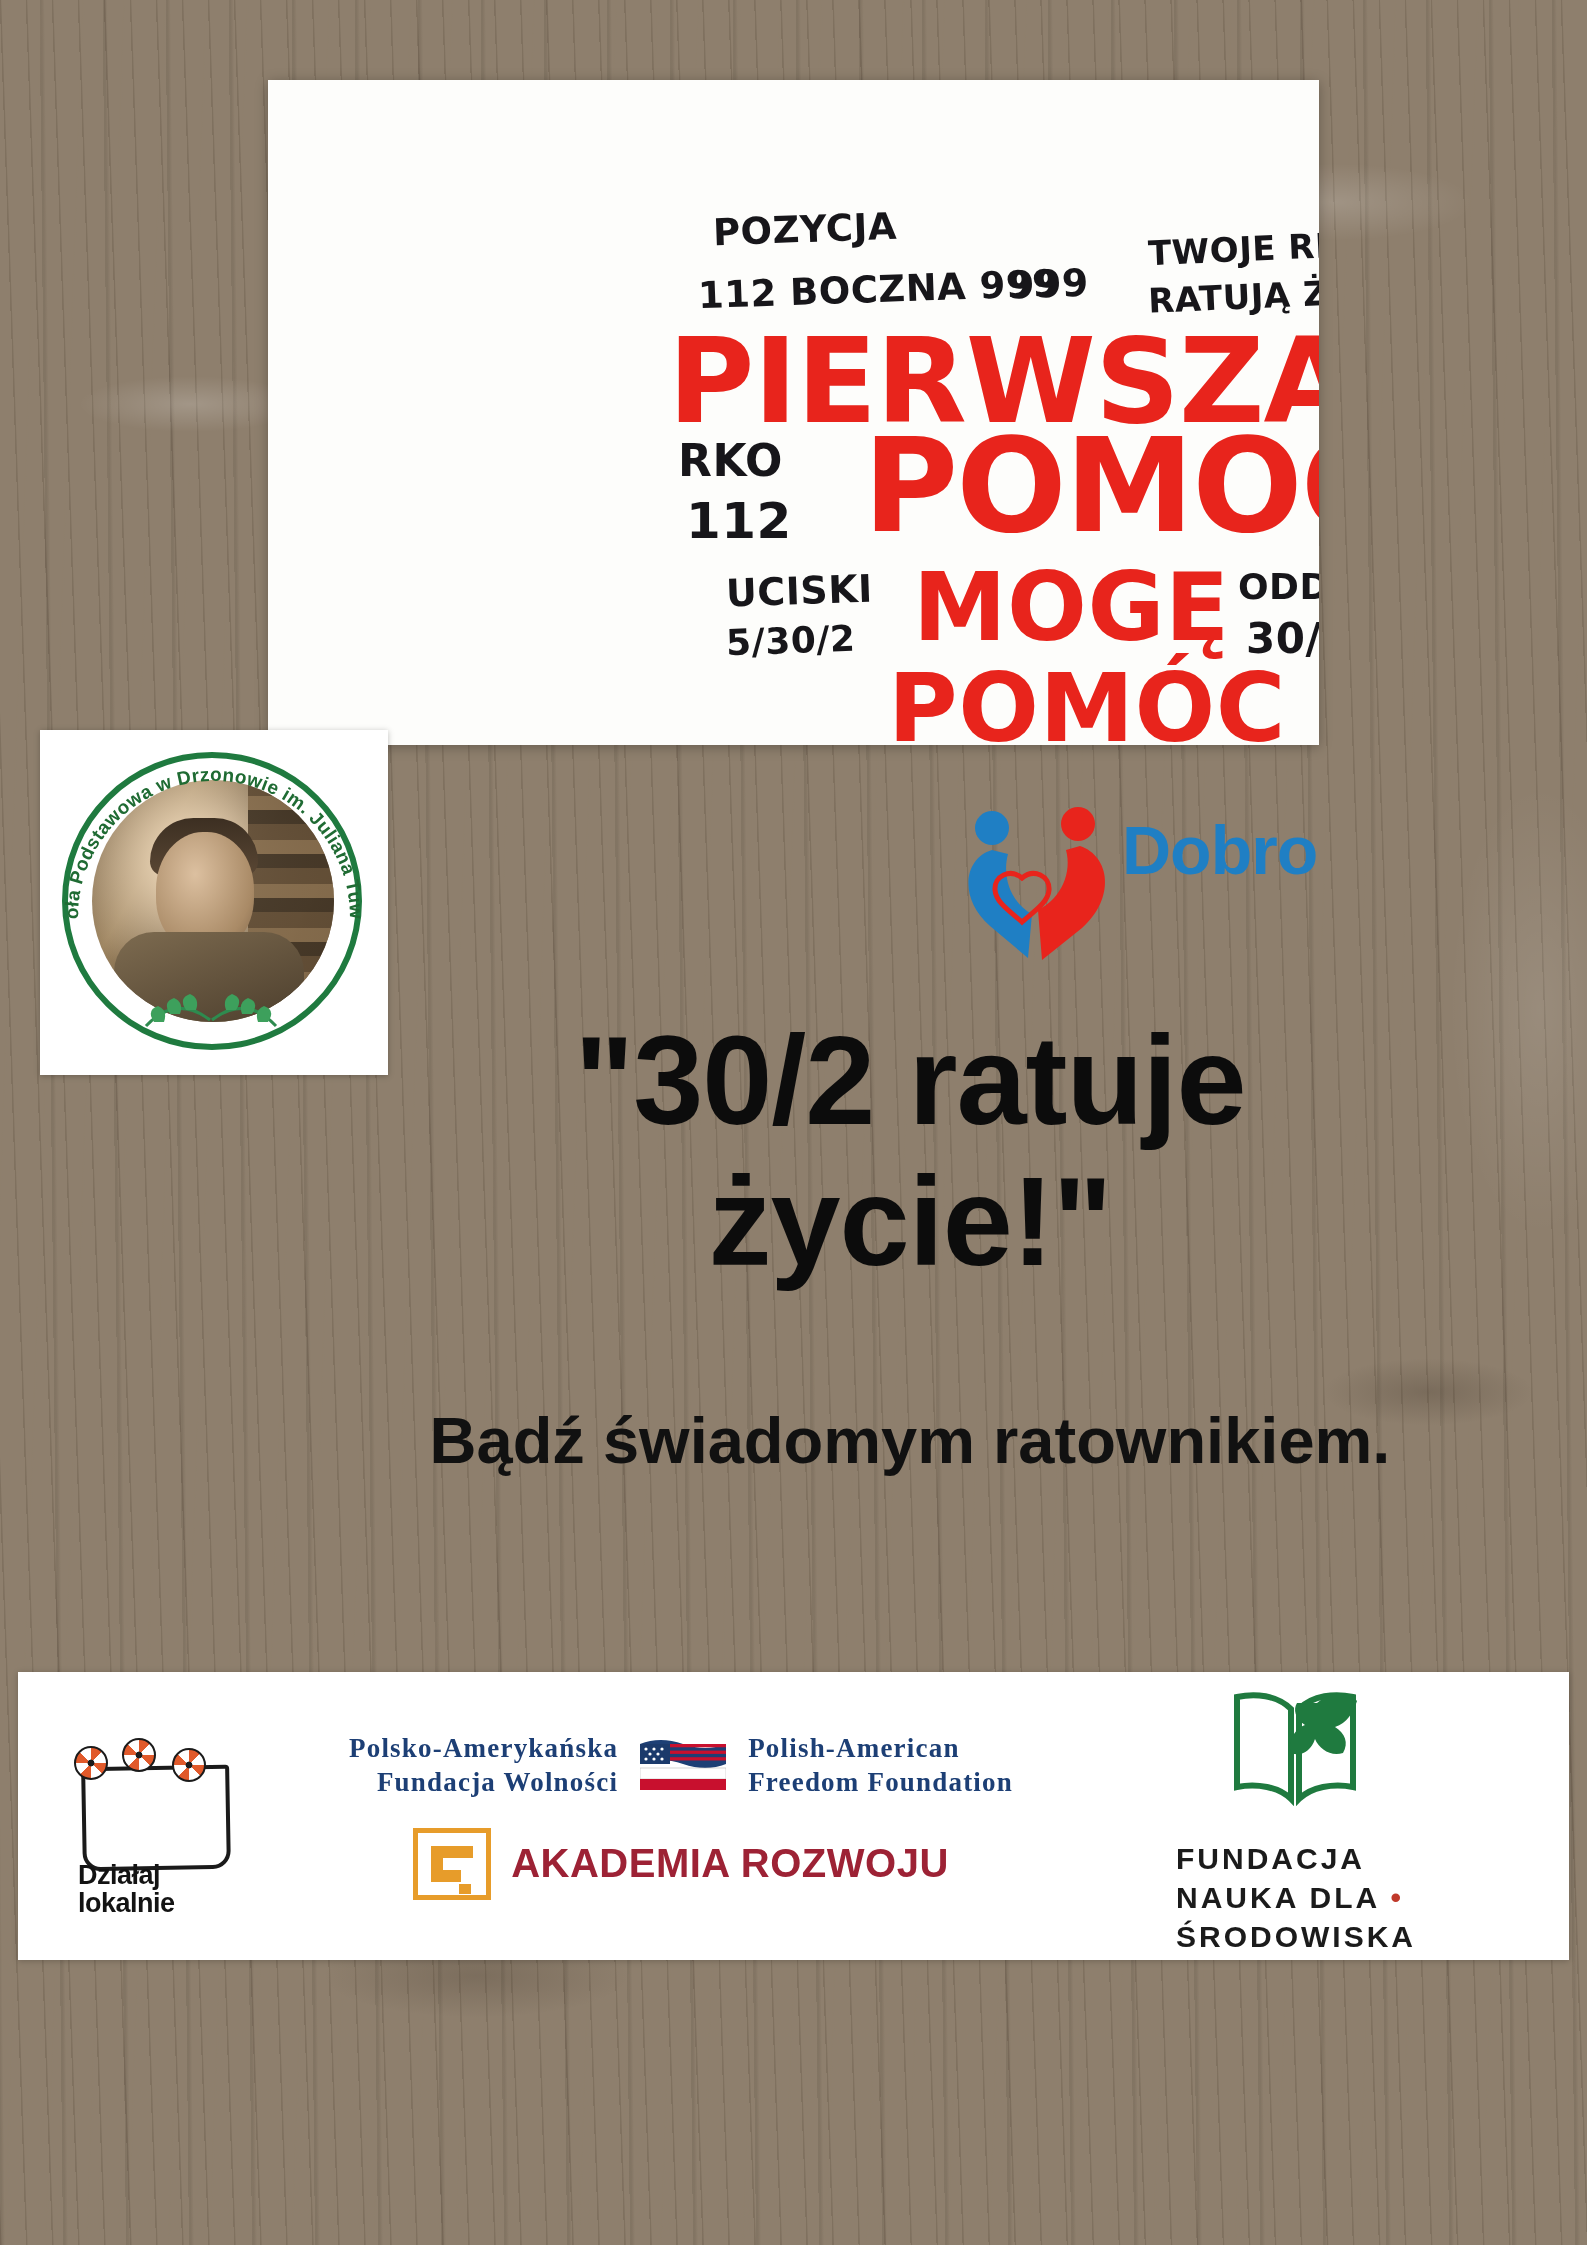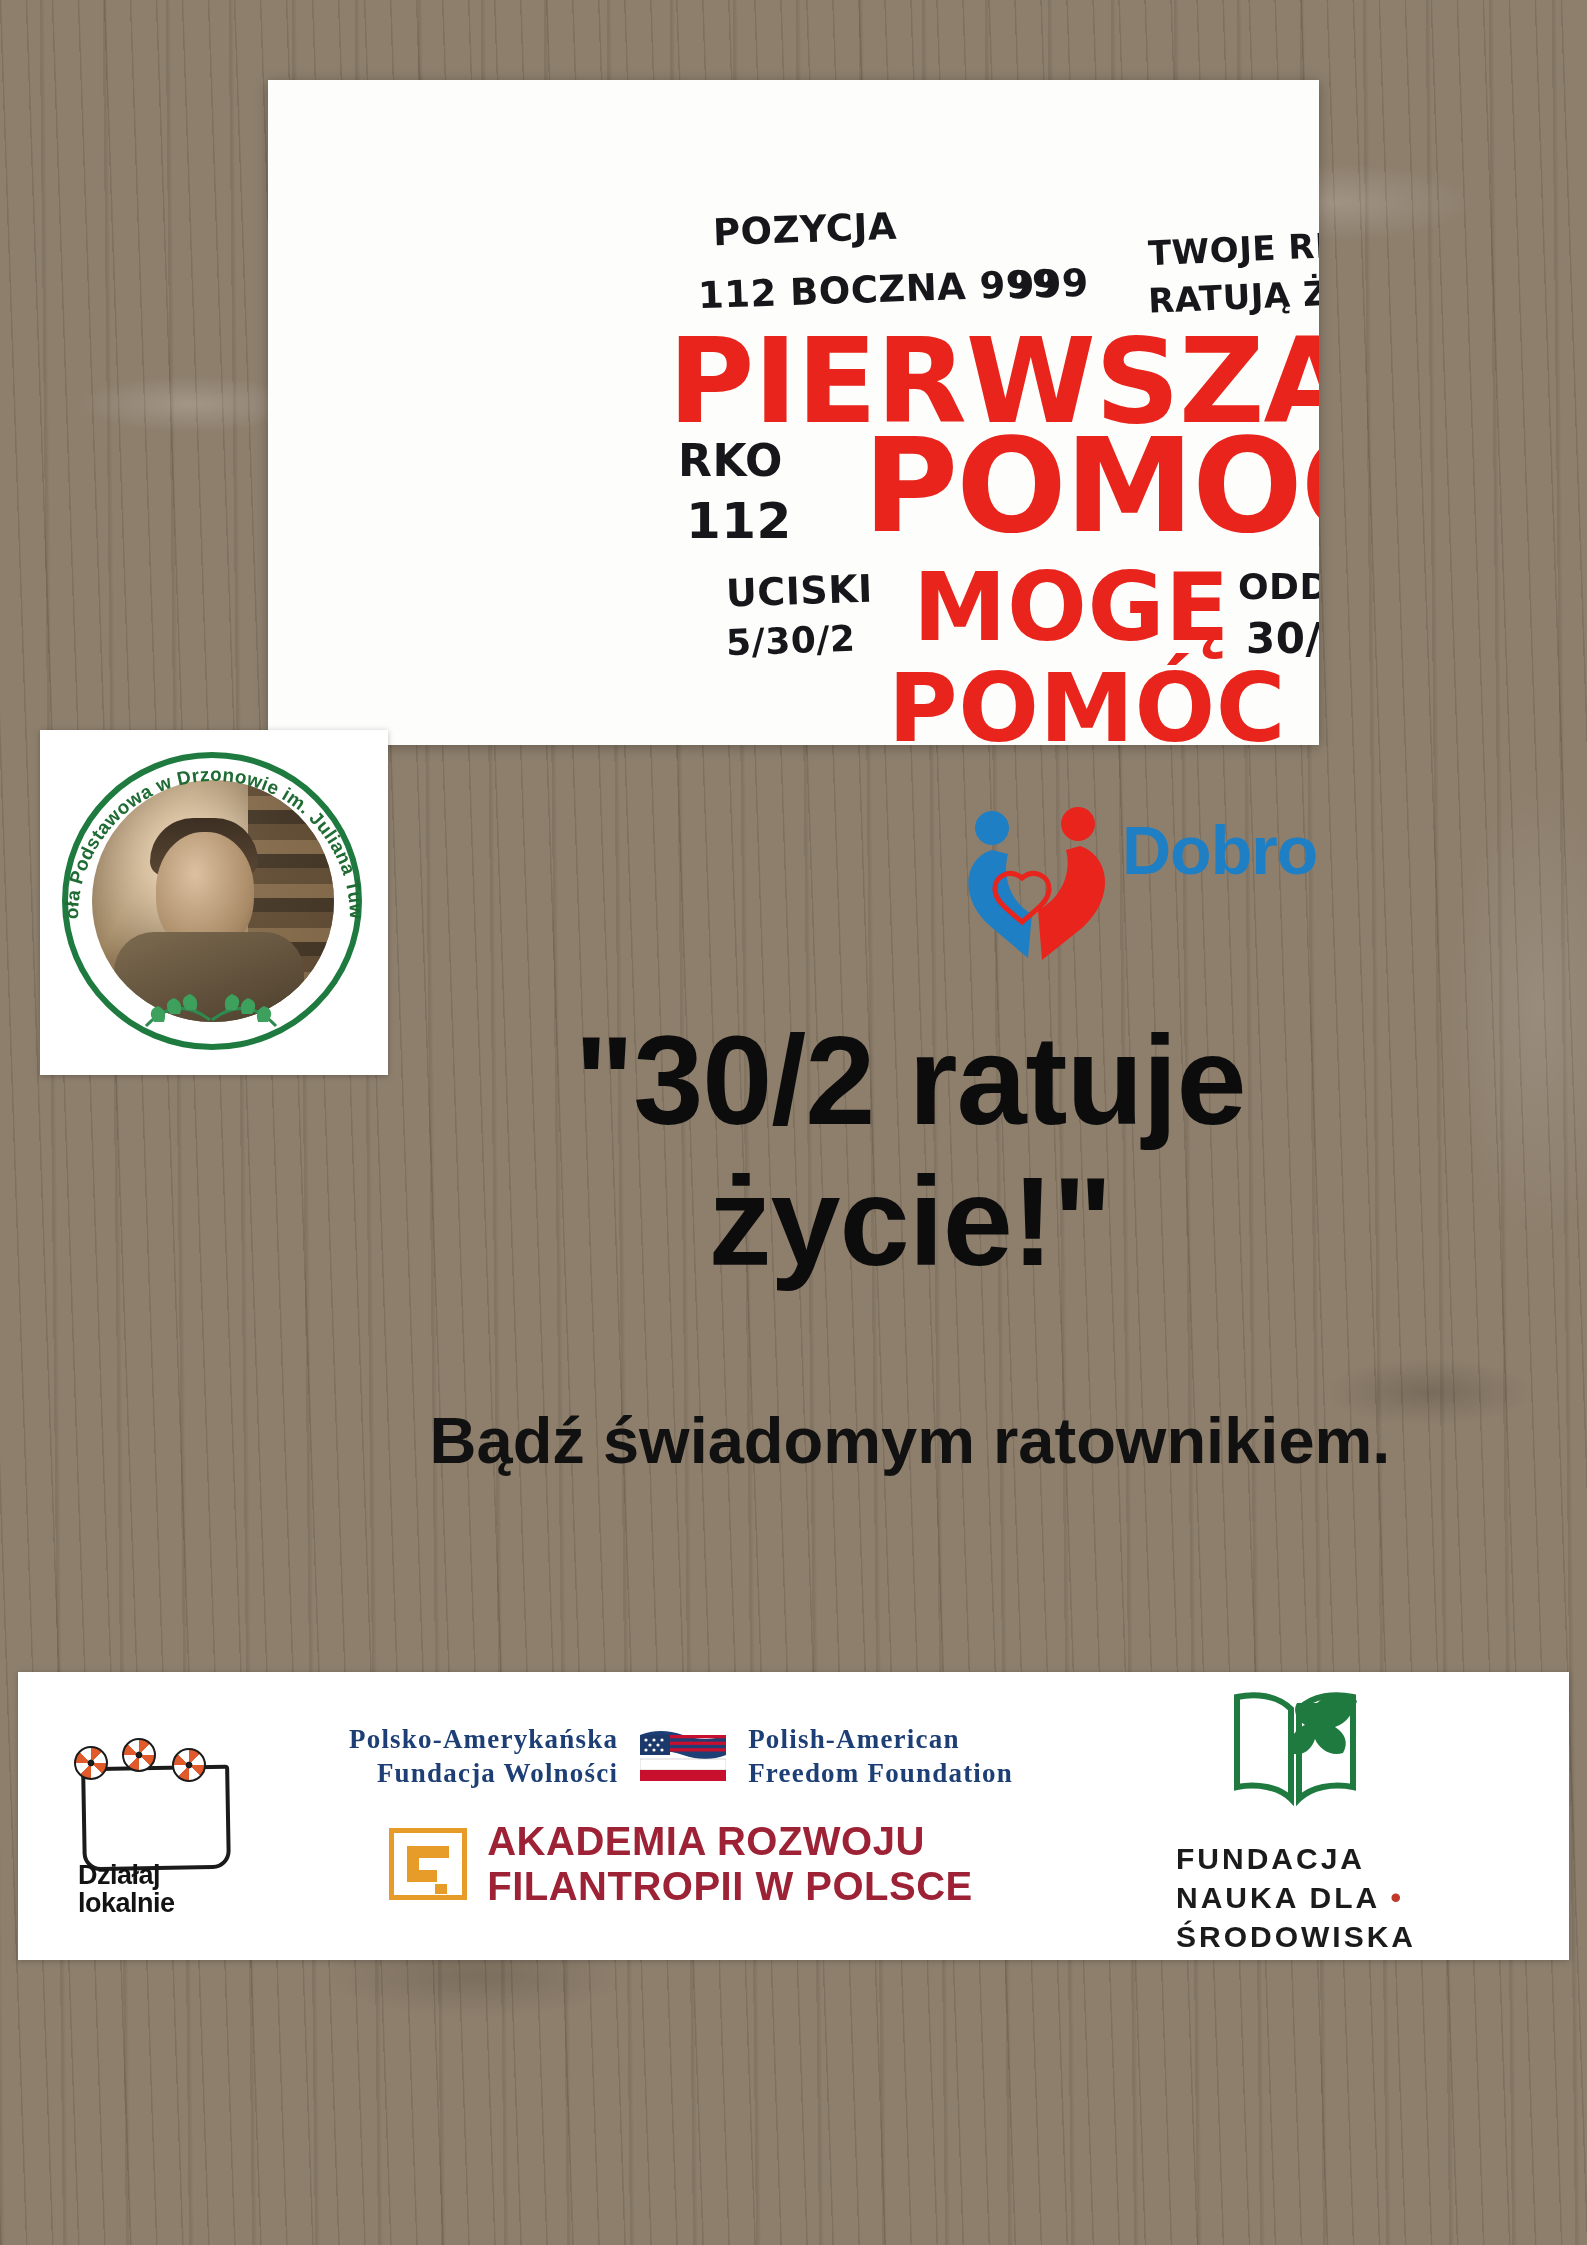--- a/index.html
+++ b/index.html
@@ -370,21 +370,20 @@
         <svg viewBox="0 0 78 72" width="78" height="72">
           <rect x="2" y="2" width="74" height="68" fill="none" stroke="#e79c2a" stroke-width="6"></rect>
           <rect x="18" y="18" width="42" height="12" fill="#e79c2a"></rect>
           <rect x="18" y="18" width="12" height="36" fill="#e79c2a"></rect>
           <rect x="18" y="42" width="30" height="12" fill="#e79c2a"></rect>
           <rect x="46" y="56" width="12" height="10" fill="#e79c2a"></rect>
         </svg>
       </div>
       <div class="arfp-text">
         <div>AKADEMIA ROZWOJU</div>
-        <div>FILANTROPII W POLSCE</div>
       </div>
     </div>
   </div>
 
   <div class="sp-cell sp-fnds">
     <div class="fnds-mark">
       <svg viewBox="0 0 150 140" width="150" height="140">
         <path d="M70 32 C56 18 34 16 16 20 L16 110 C36 106 58 110 70 122 Z" fill="none" stroke="#1f7a3f" stroke-width="6"></path>
         <path d="M78 32 C92 18 114 16 132 20 L132 110 C112 106 90 110 78 122 Z" fill="none" stroke="#1f7a3f" stroke-width="6"></path>
         <path d="M96 26 c16 -14 34 -10 40 -2 c-4 12 -10 22 -22 26 c10 6 14 16 8 26 c-12 4 -24 -4 -28 -14 c-4 12 -14 18 -24 14 c-4 -12 4 -24 14 -28 c-10 -6 -12 -16 -8 -22 z" fill="#1f7a3f"></path>

